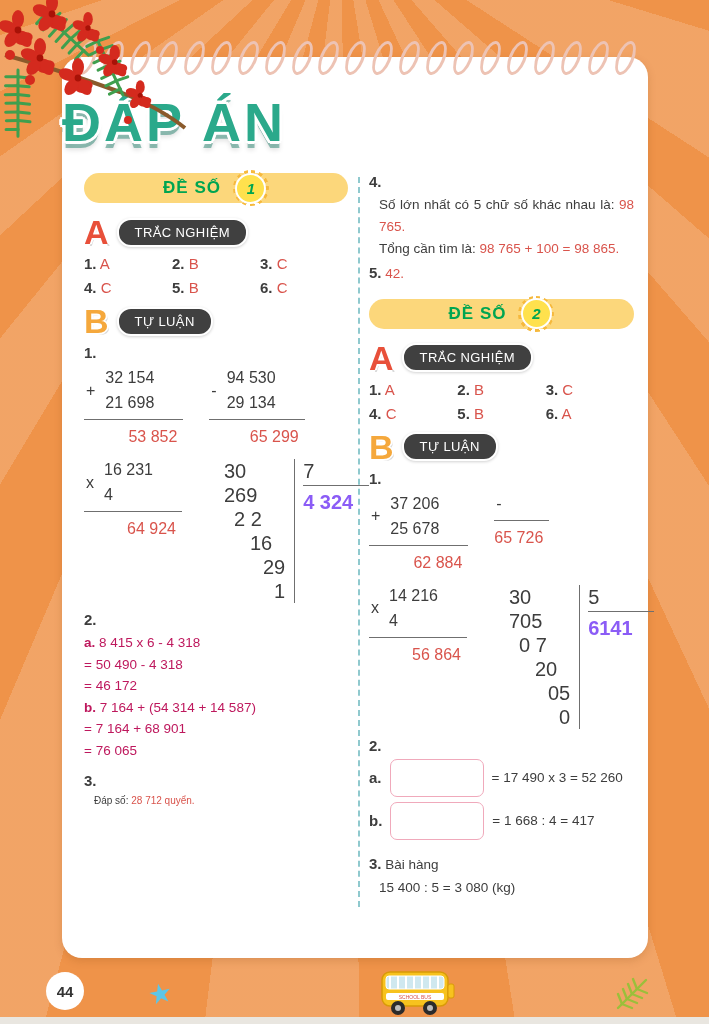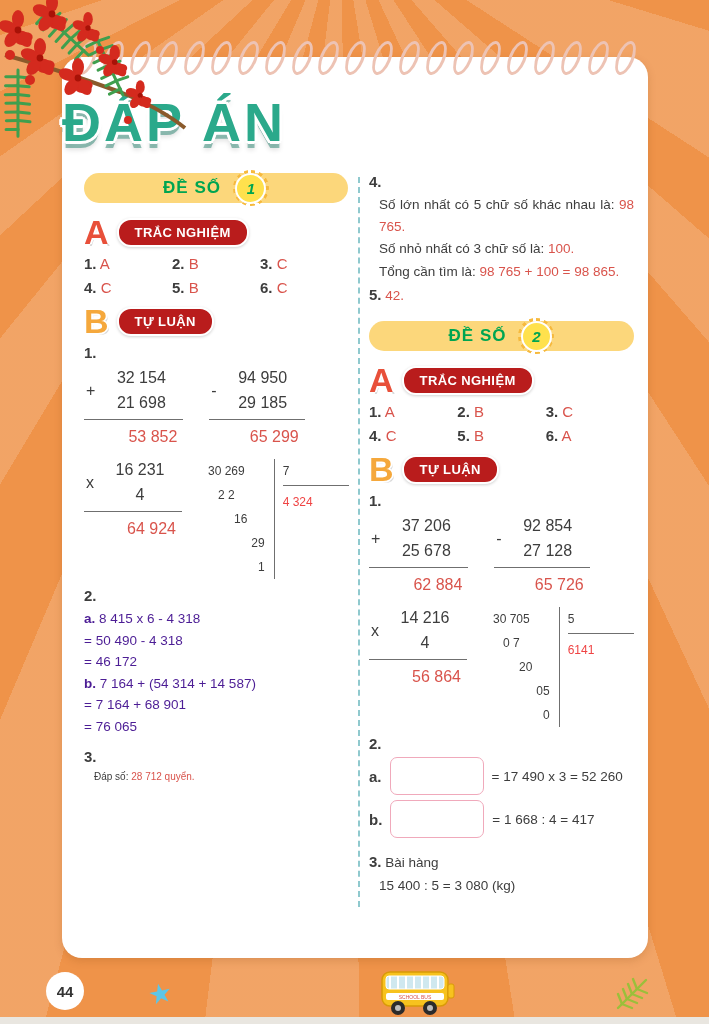--- a/index.html
+++ b/index.html
@@ -35,45 +35,45 @@
     background:repeating-conic-gradient(from 0deg,#f6b93d 0deg 14deg,rgba(0,0,0,0) 14deg 28deg);
     display:flex;align-items:center;justify-content:center;}
   .sun-inner{width:27px;height:27px;border-radius:50%;background:#ffe14d;border:2px solid #fff;color:#00a551;font-weight:800;font-size:15px;font-style:italic;display:flex;align-items:center;justify-content:center;}
 
   
   .section-head{display:flex;align-items:center;gap:8px;margin:10px 0 8px;}
   .big-letter{font-size:34px;font-weight:800;line-height:30px;
     text-shadow:-2px 0 #fff,2px 0 #fff,0 -2px #fff,0 2px #fff,2px 2px 0 rgba(0,0,0,.15);}
   .letter-a{color:#e8503a;}
   .letter-b{color:#f5a83c;}
-  .badge{background:#b91c1c;color:#fff;font-weight:700;font-size:13px;letter-spacing:.4px;padding:5px 16px;border-radius:14px;border:2px solid #fff;box-shadow:0 1px 3px rgba(0,0,0,.18);}
+  .badge{background:#404040;color:#fff;font-weight:400;font-size:13px;letter-spacing:.4px;padding:5px 16px;border-radius:14px;border:2px solid #fff;box-shadow:0 1px 3px rgba(0,0,0,.18);}
 
   .mcq{display:grid;grid-template-columns:1fr 1fr 1fr;row-gap:7px;font-size:15px;color:#3d3d3d;margin:2px 0 2px;}
   .mcq .n{font-weight:700;}
   .red{color:#d9544c;}
   .qnum{font-weight:700;color:#3d3d3d;font-size:15px;margin:6px 0 4px;}
 
   
   .arith-row{display:flex;gap:26px;margin:2px 0 8px;}
   .arith{font-size:16px;color:#3d3d3d;line-height:25px;}
   .arith-top{display:flex;align-items:center;gap:10px;border-bottom:1.6px solid #6f6f6f;padding:0 6px 4px 2px;}
-  .nums{text-align:center;min-width:72px;}
+  .nums{text-align:left;min-width:72px;}
   .result{text-align:right;color:#d9544c;padding:4px 6px 0 0;}
 
-  .division{display:flex;font-size:12px;color:#3d3d3d;line-height:24px;margin-top:2px;}
+  .division{display:flex;font-size:20px;color:#3d3d3d;line-height:24px;margin-top:2px;margin-left:16px;}
   .div-left{padding-right:9px;}
   .div-work div:nth-child(1){margin-left:10px;}
   .div-work div:nth-child(2){margin-left:26px;}
   .div-work div:nth-child(3){margin-left:36px;text-align:right;}
   .div-work div:nth-child(4){margin-left:50px;}
   .div-right{border-left:1.6px solid #6f6f6f;padding-left:8px;min-width:66px;}
   .divisor{border-bottom:1.6px solid #6f6f6f;padding-bottom:2px;}
-  .quotient{color:#ef4444;padding-top:4px;}
-
-  .steps{font-size:13.5px;color:#4c1d95;line-height:1.6;}
+  .quotient{color:#8b5cf6;padding-top:4px;font-weight:bold;}
+
+  .steps{font-size:13.5px;color:#be185d;line-height:1.6;}
   .steps .p{font-weight:700;}
   .para{font-size:13.5px;color:#3d3d3d;line-height:1.6;text-align:justify;padding-left:10px;}
   .para .line{margin:1px 0;}
   .dapso{font-size:10px;color:#3d3d3d;padding-left:10px;line-height:1.6;}
 
   .q-inline{font-size:13.5px;color:#3d3d3d;line-height:1.6;}
   .q-inline .n{font-weight:700;font-size:15px;}
 
   .box-row{display:flex;align-items:center;gap:8px;margin:5px 0;font-size:13.5px;color:#3d3d3d;}
   .box-row .p{font-weight:700;font-size:15px;}
@@ -133,22 +133,22 @@
                 <div>32 154</div>
                 <div>21 698</div>
               </div>
           </div>
           <div class="result">53 852</div>
         </div>
         <div class="arith">
           <div class="arith-top">
             <span>-</span>
             <div class="nums">
-                <div>94 950</div>
-                <div>29 185</div>
+                <div>94 530</div>
+                <div>29 134</div>
               </div>
           </div>
           <div class="result">65 299</div>
         </div>
       </div>
 
       <div class="arith-row">
         <div class="arith">
           <div class="arith-top">
             <span>x</span>
@@ -191,21 +191,20 @@
         <span>Đáp số: </span><span class="red">28 712 quyển.</span>
       </div>
     </div>
 
     <div class="divider"></div>
 
     <div class="col-right">
       <div class="qnum" style="margin-top:0">4.</div>
       <div class="para">
         <div class="line"><span>Số lớn nhất có 5 chữ số khác nhau là: </span><span class="red">98 765.</span></div>
-        <div class="line"><span>Số nhỏ nhất có 3 chữ số là: </span><span class="red">100.</span></div>
         <div class="line"><span>Tổng cần tìm là: </span><span class="red">98 765 + 100 = 98 865.</span></div>
       </div>
       <div class="q-inline">
         <span class="n">5.</span> <span class="red">42.</span>
       </div>
 
       <div class="banner" style="margin-top:14px">
         <span class="banner-label">ĐỀ SỐ</span>
         <span class="sun">
             <span class="sun-inner">2</span>
@@ -240,24 +239,20 @@
             <div class="nums">
                 <div>37 206</div>
                 <div>25 678</div>
               </div>
           </div>
           <div class="result">62 884</div>
         </div>
         <div class="arith">
           <div class="arith-top">
             <span>-</span>
-            <div class="nums">
-                <div>92 854</div>
-                <div>27 128</div>
-              </div>
           </div>
           <div class="result">65 726</div>
         </div>
       </div>
 
       <div class="arith-row">
         <div class="arith">
           <div class="arith-top">
             <span>x</span>
             <div class="nums">

